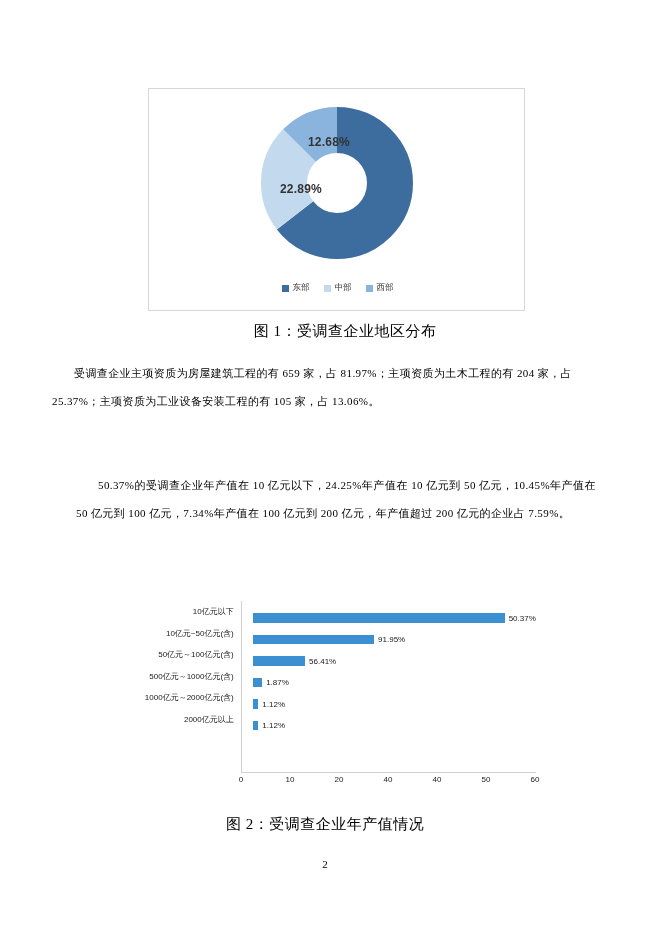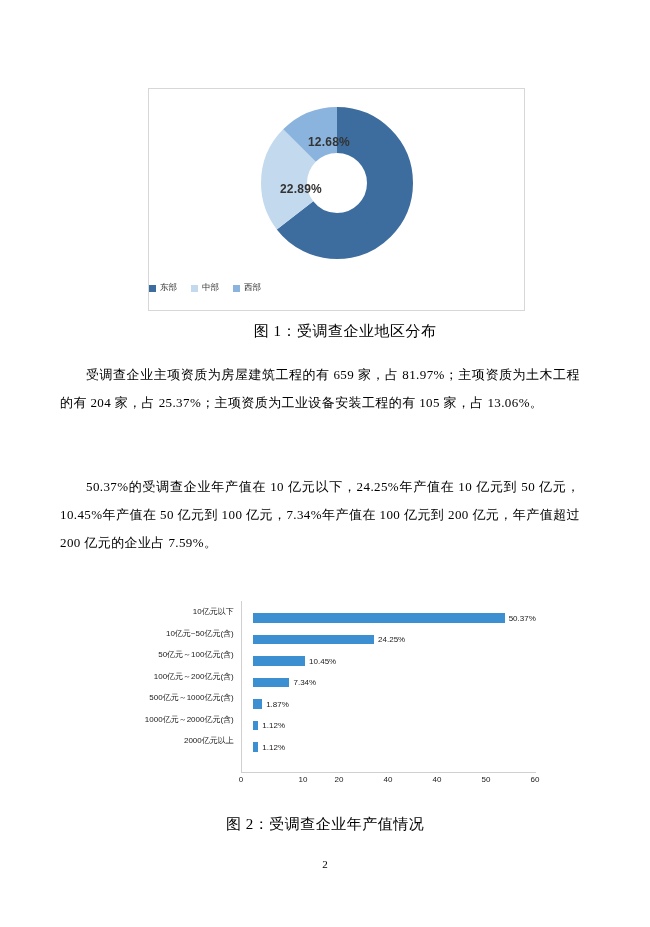--- a/index.html
+++ b/index.html
@@ -58,20 +58,21 @@
   #lbl-east  { left: 238px; top: 123px; padding-left: 20px; }
   #lbl-mid   { left: 131px; top:  93px; }
   #lbl-west  { left: 159px; top:  46px; }
 
   .legend {
     position: absolute;
     left: 0;
     bottom: 16px;
     width: 377px;
     display: flex;
+    justify-content: center;
     gap: 14px;
     font-family: "Liberation Sans", sans-serif;
     font-size: 8.5px;
     color: #333;
   }
   .legend-item { display: flex; align-items: center; gap: 4px; }
   .legend-swatch {
     width: 7px; height: 7px; display: inline-block;
   }
 
@@ -84,31 +85,31 @@
     font-size: 15px;
     font-family: "Liberation Serif", serif;
     letter-spacing: .5px;
   }
   #cap1 { top: 322px; padding-left: 20px; }
   #cap2 { top: 815px; }
 
   
   .para {
     position: absolute;
-    left: 60px;
+    left: 52px;
     width: 520px;
-    font-size: 13px;
+    font-size: 11px;
     line-height: 28px;
     text-align: justify;
     text-justify: inter-ideograph;
     text-indent: 2em;
     letter-spacing: .4px;
   }
   #para1 { top: 348px; }
-  #para2 { top: 460px; }
+  #para2 { top: 460px; margin-left: 24px; }
 
   
   .fig2 {
     position: absolute;
     left: 100px;
     top: 597px;
     width: 450px;
     height: 205px;
     font-family: "Liberation Sans", sans-serif;
   }
@@ -239,39 +240,32 @@
         <span class="bar-area">
           <span class="bar" style="width:251.9px"></span>
           <span class="bar-val">50.37%</span>
         </span>
       </div>
 
       <div class="bar-row">
         <span class="bar-cat">10亿元~50亿元(含)</span>
         <span class="bar-area">
           <span class="bar" style="width:121.3px"></span>
-          <span class="bar-val">24.25%</span>
+          <span class="bar-val">91.95%</span>
         </span>
       </div>
 
       <div class="bar-row">
         <span class="bar-cat">50亿元～100亿元(含)</span>
         <span class="bar-area">
           <span class="bar" style="width:52.3px"></span>
-          <span class="bar-val">10.45%</span>
-        </span>
-      </div>
-
-      <div class="bar-row">
-        <span class="bar-cat">100亿元～200亿元(含)</span>
-        <span class="bar-area">
-          <span class="bar" style="width:36.7px"></span>
-          <span class="bar-val">7.34%</span>
-        </span>
-      </div>
+          <span class="bar-val">56.41%</span>
+        </span>
+      </div>
+
 
 
       <div class="bar-row">
         <span class="bar-cat">500亿元～1000亿元(含)</span>
         <span class="bar-area">
           <span class="bar" style="width:9.4px"></span>
           <span class="bar-val">1.87%</span>
         </span>
       </div>
 
@@ -288,21 +282,21 @@
         <span class="bar-area">
           <span class="bar" style="width:5.6px"></span>
           <span class="bar-val">1.12%</span>
         </span>
       </div>
 
     </div>
 
     <div class="xticks">
       <span class="xtick" style="left:0px">0</span>
-      <span class="xtick" style="left:62px">10</span>
+      <span class="xtick" style="left:49px">10</span>
       <span class="xtick" style="left:98px">20</span>
       <span class="xtick" style="left:147px">40</span>
       <span class="xtick" style="left:196px">40</span>
       <span class="xtick" style="left:245px">50</span>
       <span class="xtick" style="left:294px">60</span>
     </div>
   </div>
 
   <div class="caption" id="cap2">图 2：受调查企业年产值情况</div>
 

